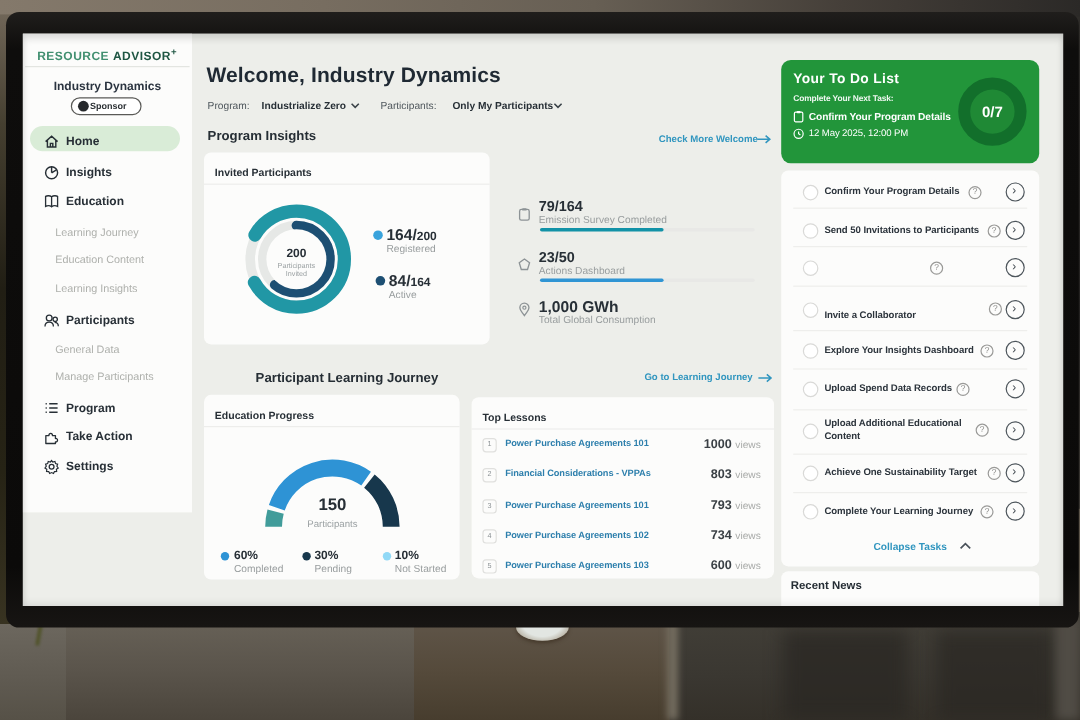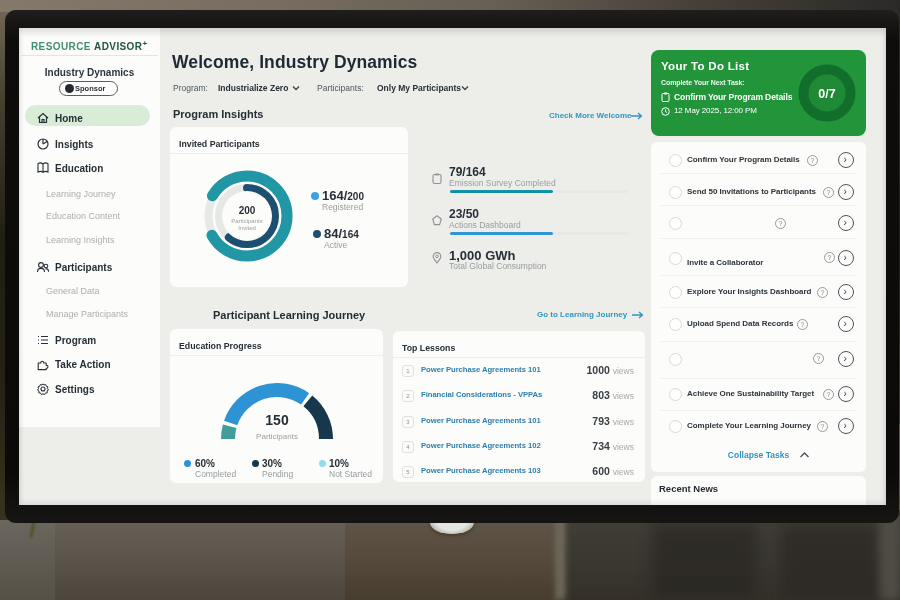--- a/index.html
+++ b/index.html
@@ -291,20 +291,21 @@
       <div class="ttxt" style="top:145px;">Explore Your Insights Dashboard</div>
       <div class="thelp" style="left:166px;top:145px;">?</div>
       <div class="tgo" style="top:142px;"></div>
       <div class="tdiv" style="top:165px;"></div>
       <div class="tcheck" style="top:176px;"></div>
       <div class="ttxt" style="top:177px;">Upload Spend Data Records</div>
       <div class="thelp" style="left:146px;top:177px;">?</div>
       <div class="tgo" style="top:174px;"></div>
       <div class="tdiv" style="top:199px;"></div>
       <div class="tcheck" style="top:211px;"></div>
+      <div class="ttxt" style="top:206px;">Upload Additional Educational<br>Content</div>
       <div class="thelp" style="left:162px;top:211px;">?</div>
       <div class="tgo" style="top:209px;"></div>
       <div class="tdiv" style="top:236px;"></div>
       <div class="tcheck" style="top:246px;"></div>
       <div class="ttxt" style="top:247px;">Achieve One Sustainability Target</div>
       <div class="thelp" style="left:172px;top:247px;">?</div>
       <div class="tgo" style="top:244px;"></div>
       <div class="tdiv" style="top:268px;"></div>
       <div class="tcheck" style="top:278px;"></div>
       <div class="ttxt" style="top:279px;">Complete Your Learning Journey</div>

